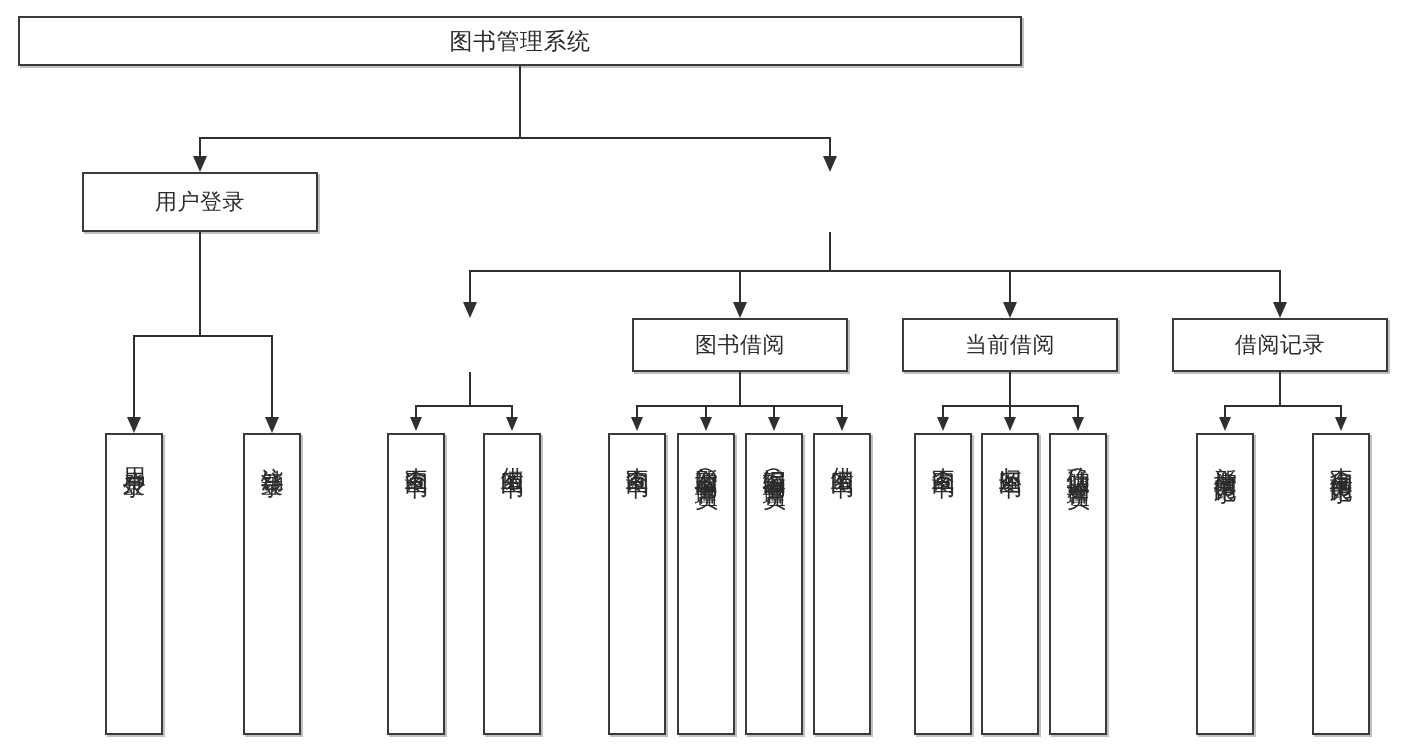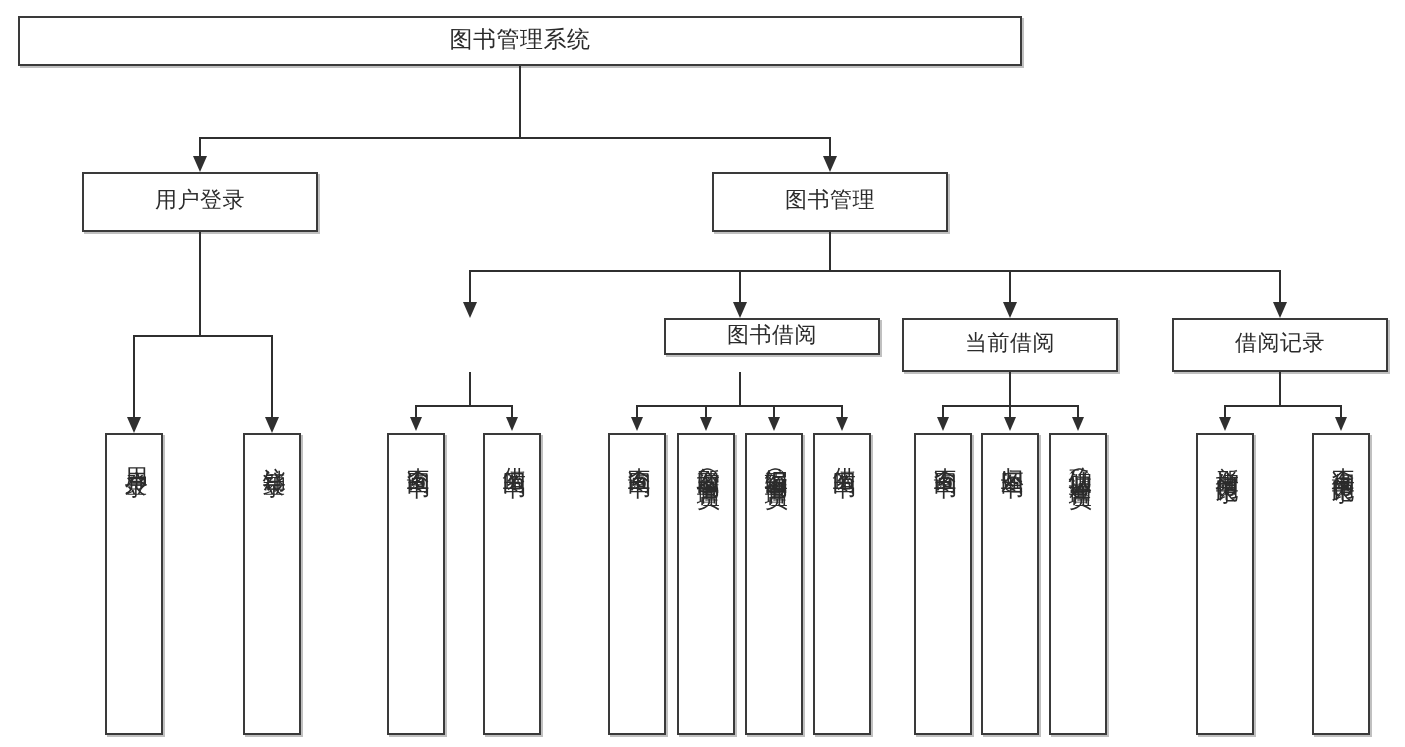--- a/index.html
+++ b/index.html
@@ -25,21 +25,20 @@
     display:flex;
     align-items:center;
     justify-content:center;
     color:#2b2b2b;
   }
   .node .label{
     display:block;
     text-align:center;
     letter-spacing:.5px;
     white-space:pre;
-    font-family:Liberation Mono, monospace;
   }
 
   
   .node.h .label{
     font-size:22px;
     line-height:1.15;
   }
   .node.root .label{ font-size:23px; }
 
   
@@ -105,23 +104,20 @@
   <div class="ln v" style="left:199px;top:137px;height:22px;"></div>
   <div class="arrow" style="left:193px;top:156px;"></div>
 
   <div class="ln v" style="left:829px;top:137px;height:22px;"></div>
   <div class="arrow" style="left:823px;top:156px;"></div>
 
   <div class="node h" style="left:82px;top:172px;width:236px;height:60px;">
     <span class="label">用户登录</span>
   </div>
 
-  <div class="node h" style="left:712px;top:172px;width:236px;height:60px;">
-    <span class="label">图书管理</span>
-  </div>
 
   <div class="ln v" style="left:199px;top:232px;height:104px;"></div>
   <div class="ln h" style="left:133px;top:335px;width:138px;"></div>
   <div class="ln v" style="left:133px;top:335px;height:84px;"></div>
   <div class="arrow" style="left:127px;top:417px;"></div>
   <div class="ln v" style="left:271px;top:335px;height:84px;"></div>
   <div class="arrow" style="left:265px;top:417px;"></div>
 
   <div class="ln v" style="left:829px;top:232px;height:40px;"></div>
   <div class="ln h" style="left:469px;top:270px;width:812px;"></div>
@@ -131,21 +127,21 @@
 
   <div class="ln v" style="left:739px;top:270px;height:34px;"></div>
   <div class="arrow" style="left:733px;top:302px;"></div>
 
   <div class="ln v" style="left:1009px;top:270px;height:34px;"></div>
   <div class="arrow" style="left:1003px;top:302px;"></div>
 
   <div class="ln v" style="left:1279px;top:270px;height:34px;"></div>
   <div class="arrow" style="left:1273px;top:302px;"></div>
 
-  <div class="node h" style="left:632px;top:318px;width:216px;height:37px;margin-left:32px;">
+  <div class="node h" style="left:632px;top:318px;width:216px;height:54px;">
     <span class="label">图书借阅</span>
   </div>
   <div class="node h" style="left:1172px;top:318px;width:216px;height:54px;">
     <span class="label">借阅记录</span>
   </div>
   <div class="node h" style="left:902px;top:318px;width:216px;height:54px;">
     <span class="label">当前借阅</span>
   </div>
 
   <div class="ln v" style="left:469px;top:372px;height:34px;"></div>

